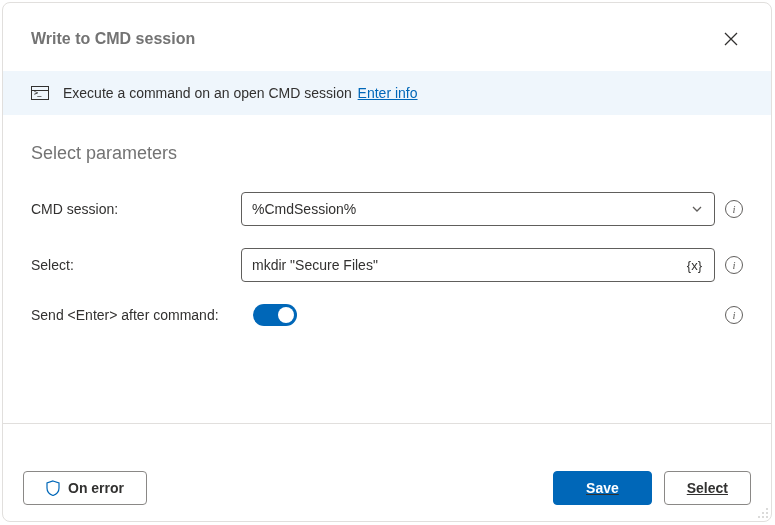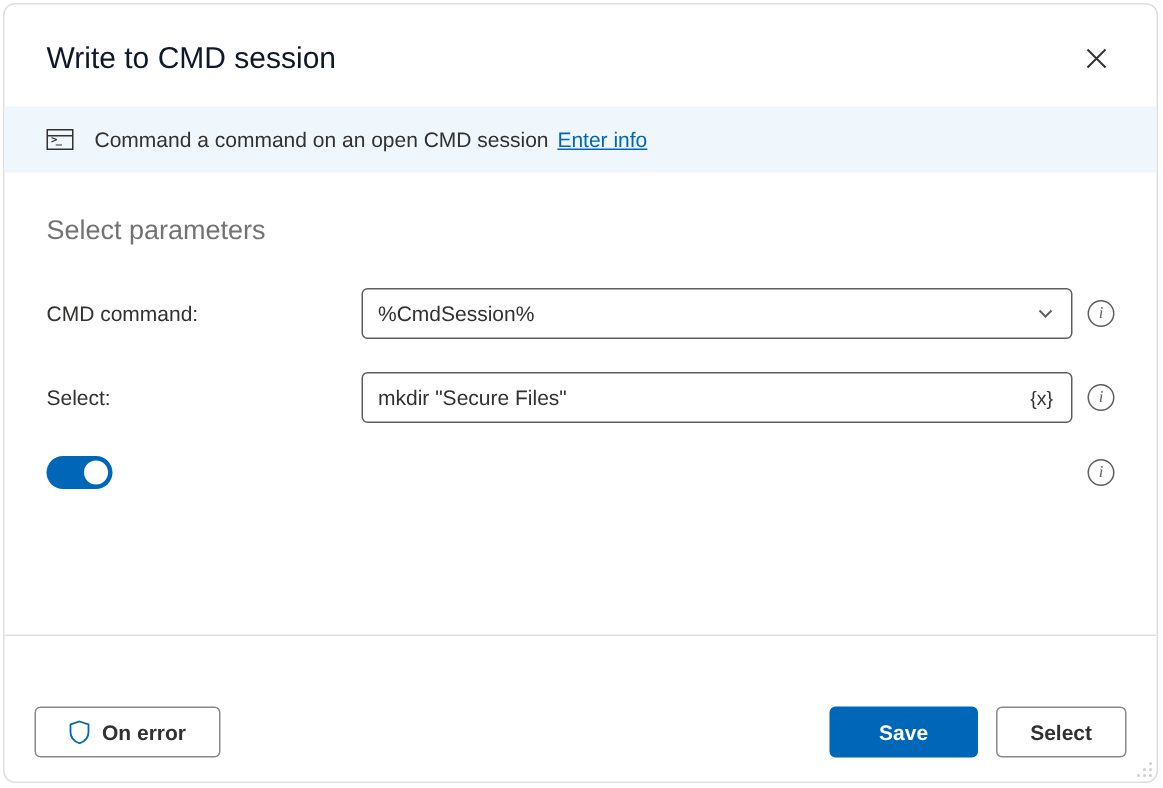--- a/index.html
+++ b/index.html
@@ -23,23 +23,23 @@
       flex-direction: column;
       position: relative;
     }
     .header {
       display: flex;
       align-items: center;
       justify-content: space-between;
       padding: 20px 24px 16px 28px;
     }
     .header-title {
-      font-size: 20px;
-      font-weight: 400;
-      color: #0f172a;
+      font-size: 16px;
+      font-weight: 700;
+      color: #737373;
     }
     .close-btn {
       width: 32px; height: 32px;
       display: flex; align-items: center; justify-content: center;
       cursor: pointer;
       color: #605e5c;
       border-radius: 4px;
     }
     .info-bar {
       background: #eff6fc;
@@ -161,21 +161,21 @@
       position: absolute;
       top: 3px; right: 3px;
     }
     .footer {
       border-top: 1px solid #e1dfdd;
       padding: 16px 20px;
       display: flex;
       align-items: center;
       justify-content: space-between;
     }
-    .footer-right { display: flex; gap: 12px; }
+    .footer-right { display: flex; gap: 12px; text-decoration: underline; }
     .btn {
       height: 34px;
       padding: 0 22px;
       border-radius: 4px;
       border: 1px solid #8a8886;
       background: #fff;
       font-size: 14px;
       font-weight: 600;
       cursor: pointer;
       display: flex;
@@ -209,30 +209,30 @@
     <div class="close-btn">
       <svg width="14" height="14" viewBox="0 0 14 14">
           <path d="M1 1 L13 13 M13 1 L1 13" stroke="#323130" stroke-width="1.3" fill="none"></path>
         </svg>
     </div>
   </div>
 
   <div class="info-bar">
     <div class="cmd-icon"></div>
     <div class="info-text">
-      <span>Command a command on an open CMD session</span>
+      <span>Execute a command on an open CMD session</span>
       <a class="more-info">Enter info</a>
     </div>
   </div>
 
   <div class="body">
     <div class="section-title">Select parameters</div>
 
     <div class="row">
-      <div class="label">CMD command:</div>
+      <div class="label">CMD session:</div>
       <div class="field-wrap">
         <div class="select-box">
           <span class="select-value">%CmdSession%</span>
           <span class="chevron">
             <svg width="12" height="12" viewBox="0 0 12 12">
                 <path d="M2 4 L6 8 L10 4" stroke="#605e5c" stroke-width="1.3" fill="none"></path>
               </svg>
           </span>
         </div>
         <div class="info-icon">i</div>
@@ -244,20 +244,21 @@
       <div class="field-wrap">
         <div class="text-box">
           <input class="text-value" type="text" value="mkdir &quot;Secure Files&quot;" style="">
           <span class="var-icon">{x}</span>
         </div>
         <div class="info-icon">i</div>
       </div>
     </div>
 
     <div class="row">
+      <div class="label" style="width:222px">Send &lt;Enter&gt; after command:</div>
       <div class="field-wrap">
         <div class="toggle">
           <div class="toggle-knob"></div>
         </div>
         <div style="flex:1"></div>
         <div class="info-icon">i</div>
       </div>
     </div>
   </div>
 

